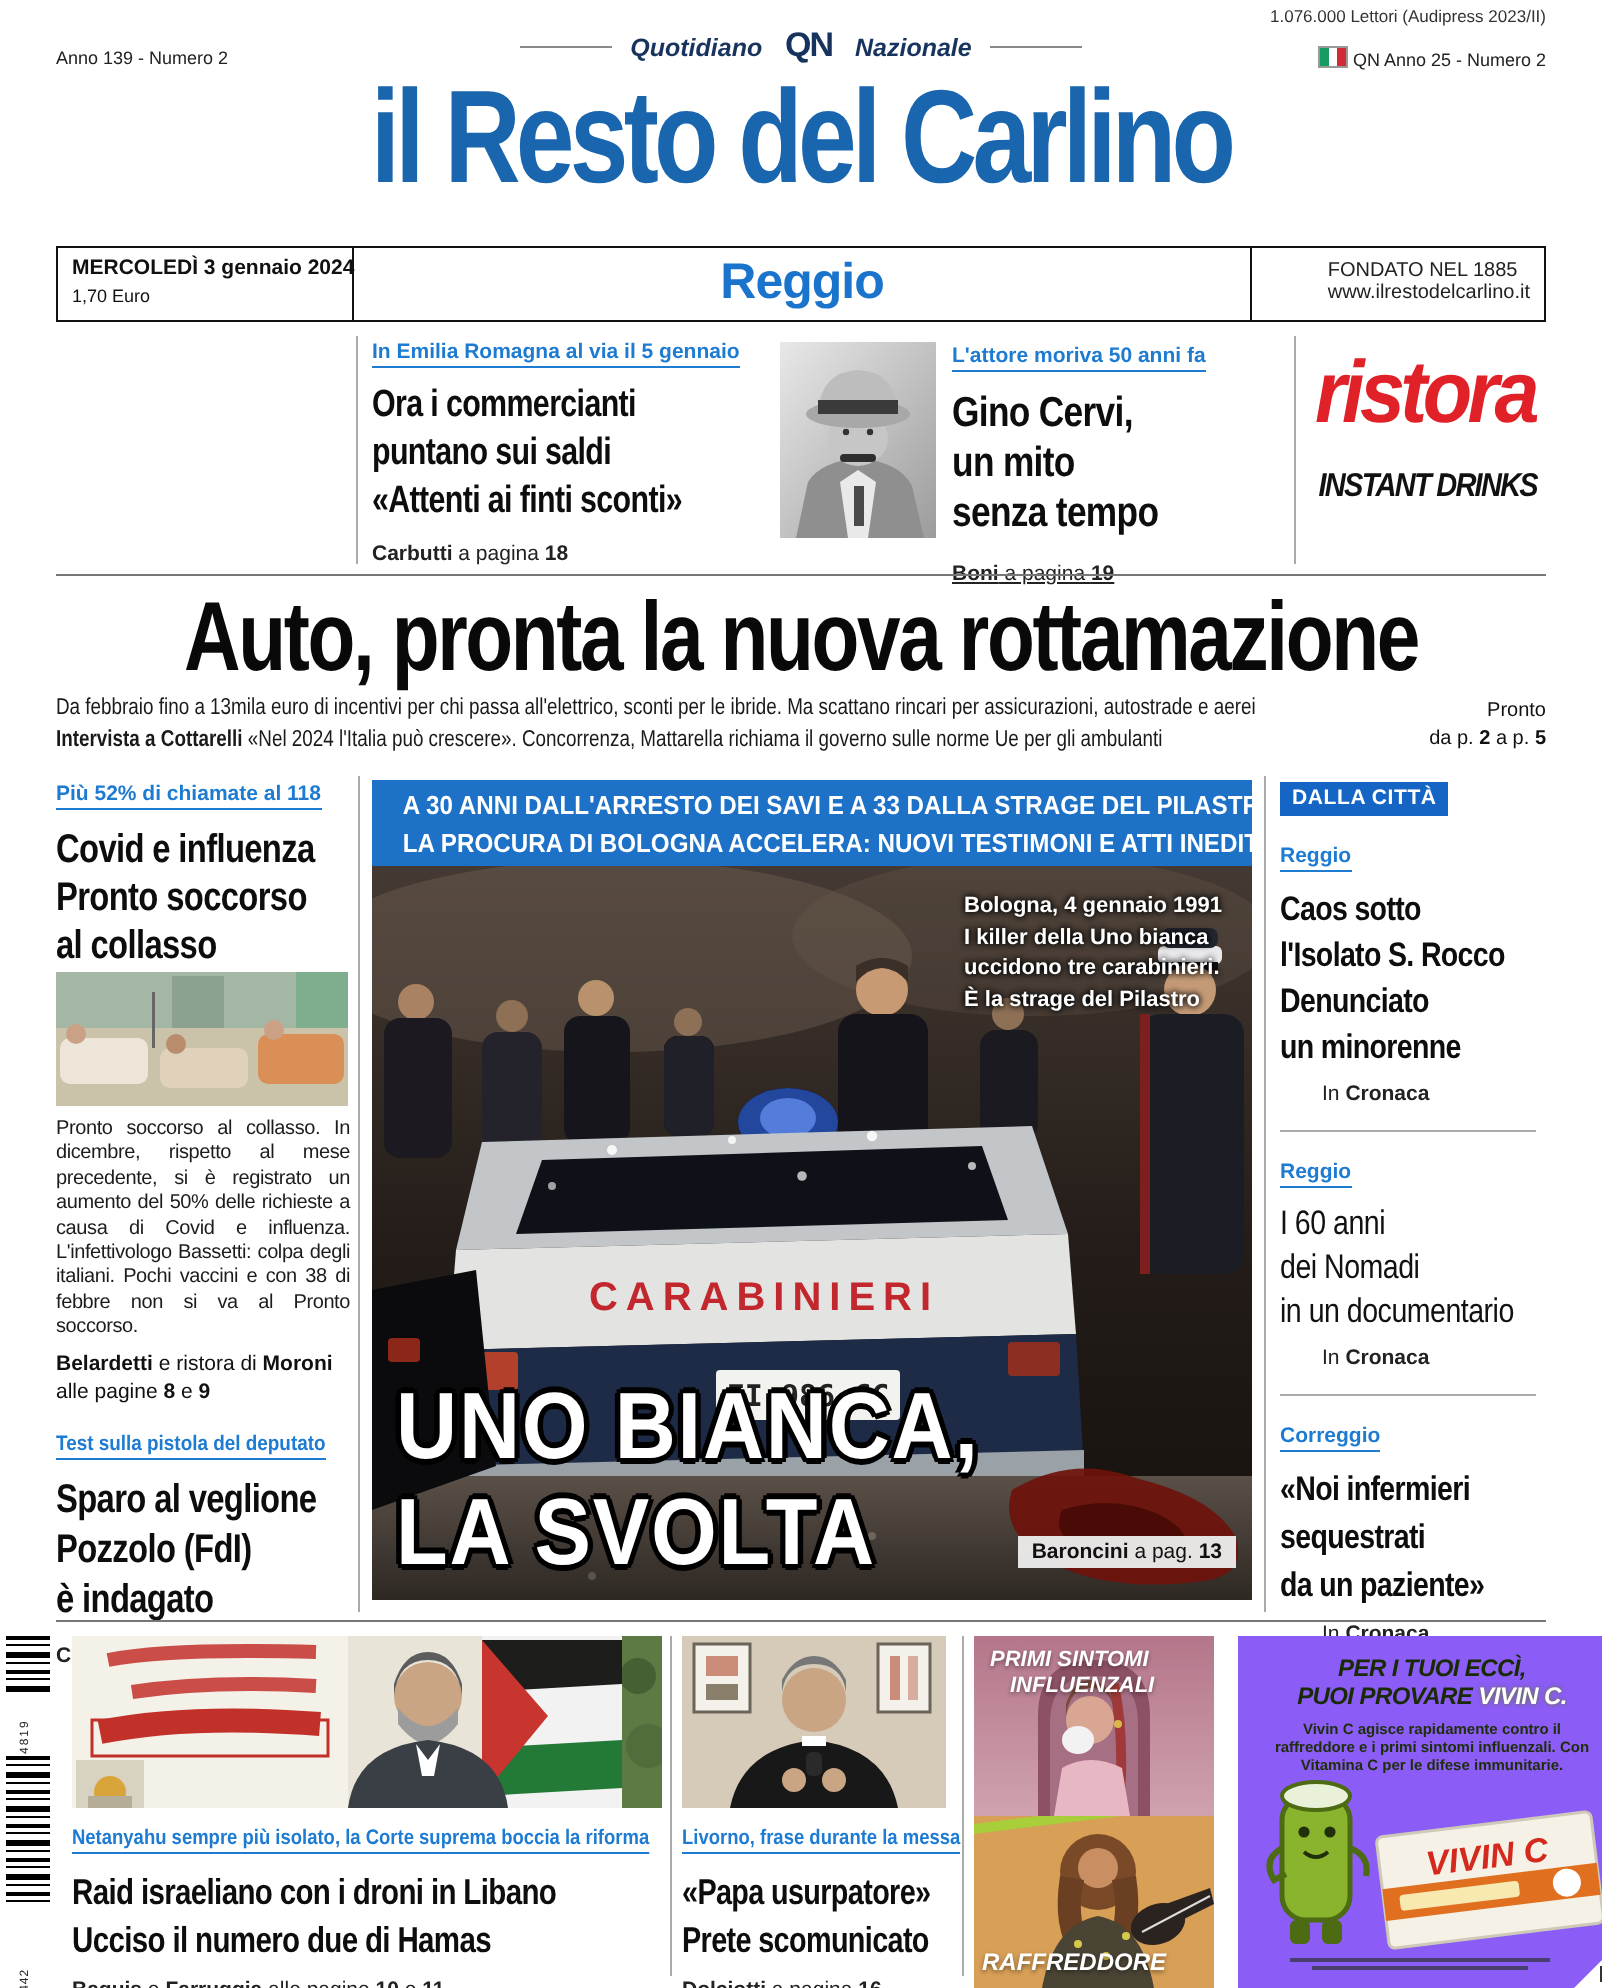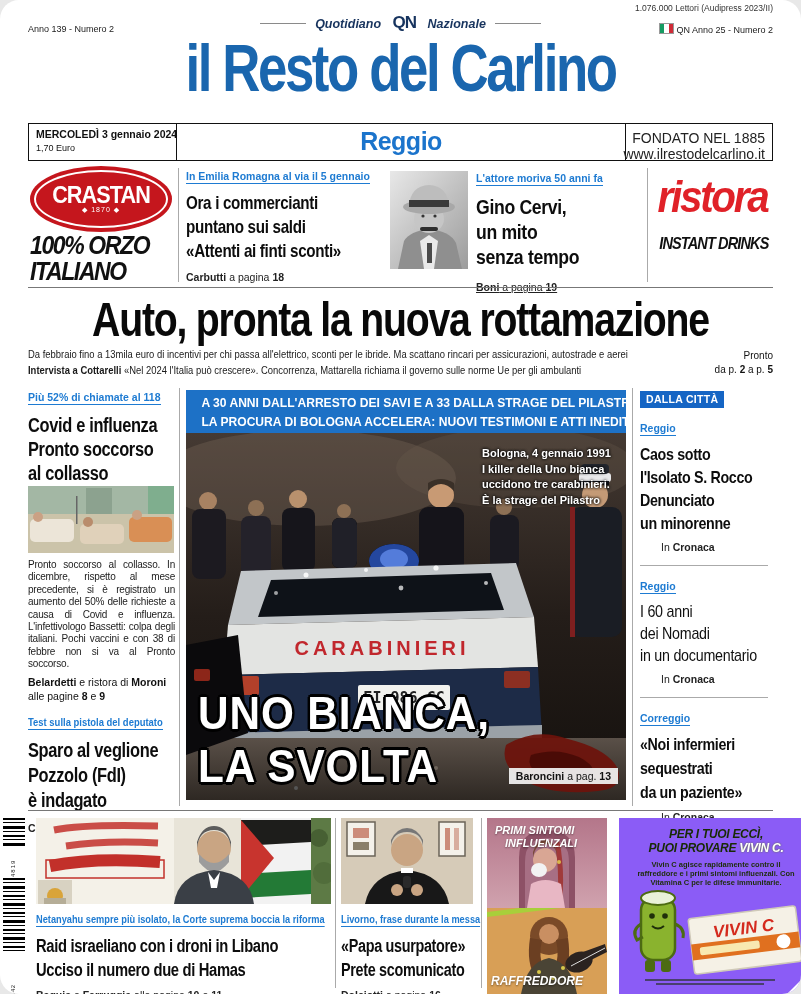--- a/index.html
+++ b/index.html
@@ -1,17 +1,17 @@
 <!DOCTYPE html>
 <html><head>
 <meta charset="utf-8">
 <style>
   html,body{margin:0;padding:0;background:#e8e8e8;}
   #page{position:relative;width:801px;height:994px;background:#fff;overflow:hidden;
-        font-family:"Liberation Sans","DejaVu Sans",sans-serif;color:#111;border-radius:19px;}
+        font-family:"Liberation Sans","DejaVu Sans",sans-serif;color:#111;}
   .abs{position:absolute;}
   .b{font-weight:700;}
   .cx80{transform:scaleX(.80);transform-origin:0 0;}
   .cx82{transform:scaleX(.82);transform-origin:0 0;}
   .cx84{transform:scaleX(.84);transform-origin:0 0;}
   .cx88{transform:scaleX(.88);transform-origin:0 0;}
   .cx90{transform:scaleX(.90);transform-origin:0 0;}
   .ctr{transform-origin:50% 0;}
   .kicker{display:inline-block;font-size:10.5px;font-weight:700;color:#1e7bd2;
           border-bottom:1.5px solid #1e7bd2;padding-bottom:1px;white-space:nowrap;}
@@ -55,37 +55,26 @@
   <div class="abs ctr" style="left:0;top:30px;width:801px;text-align:center;font-size:66px;font-weight:800;
        color:#1a66ae;letter-spacing:-3px;transform:scaleX(.8);white-space:nowrap;">il Resto del Carlino</div>
 
   <div class="abs" style="left:28px;top:123px;width:743px;height:36px;border:1.5px solid #111;">
     <div class="abs" style="left:147px;top:0;bottom:0;width:1px;background:#111;"></div>
     <div class="abs" style="right:146px;top:0;bottom:0;width:1px;background:#111;"></div>
     <div class="abs" style="left:7px;top:4px;font-size:10.5px;font-weight:800;white-space:nowrap;">MERCOLEDÌ 3 gennaio 2024</div>
     <div class="abs" style="left:7px;top:19px;font-size:9px;">1,70 Euro</div>
     <div class="abs" style="left:148px;right:147px;top:3px;text-align:center;font-size:25px;font-weight:800;
          color:#1b74cc;letter-spacing:-.5px;">Reggio</div>
-    <div class="abs" style="right:7px;top:6px;text-align:right;font-size:14px;color:#222;">
+    <div class="abs" style="right:7px;top:6px;font-size:10px;color:#222;">
       <div>FONDATO NEL 1885</div>
       <div>www.ilrestodelcarlino.it</div>
     </div>
   </div>
 
-  <div class="abs" style="left:30px;top:170px;width:142px;height:112px;">
-    <div style="width:134px;height:58px;background:#c5161d;border-radius:50%;margin:0 auto;
-                box-shadow:0 0 0 2px #fff inset,0 0 0 4px #c5161d;position:relative;text-align:center;">
-      <div style="color:#fff;font-weight:900;font-size:24px;letter-spacing:-1px;padding-top:11px;transform:scaleX(.9);">CRASTAN</div>
-      <div style="color:#fff;font-size:7px;letter-spacing:1px;margin-top:-3px;">◆ 1870 ◆</div>
-    </div>
-    <div style="font-style:italic;font-weight:900;font-size:25px;letter-spacing:-1.5px;line-height:26px;margin-top:4px;transform:scaleX(.92);transform-origin:0 0;">
-      <div>100% ORZO</div>
-      <div>ITALIANO</div>
-    </div>
-  </div>
 
   <div class="abs vline" style="left:178px;top:168px;height:114px;"></div>
 
   <div class="abs" style="left:186px;top:166px;width:200px;">
     <span class="kicker">In Emilia Romagna al via il 5 gennaio</span>
     <div class="hl cx80" style="font-size:19px;line-height:24px;margin-top:7px;">
       <div>Ora i commercianti</div>
       <div>puntano sui saldi</div>
       <div>«Attenti ai finti sconti»</div>
     </div>

